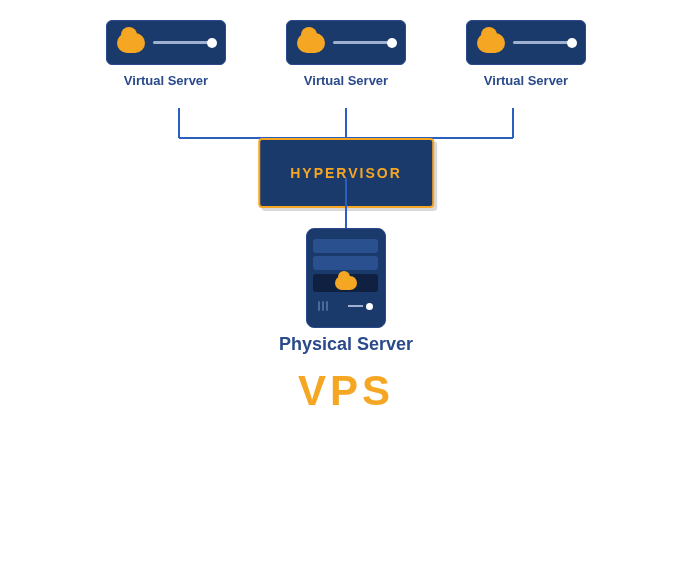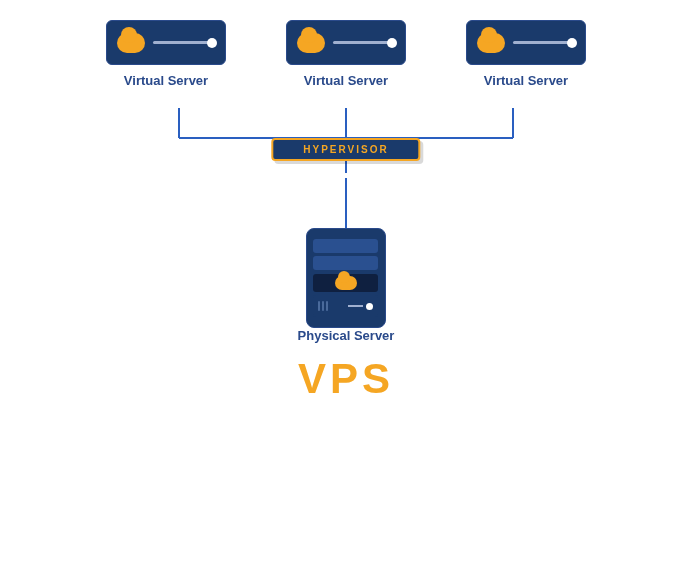--- a/index.html
+++ b/index.html
@@ -105,23 +105,23 @@
     .connector-svg {
       width: 100%;
       height: 100%;
     }
 
     
     .hypervisor-box {
       background: #1a3a6b;
       color: #f5a623;
       font-weight: 800;
-      font-size: 10px;
+      font-size: 14px;
       letter-spacing: 2px;
-      padding: 4px 30px;
+      padding: 25px 30px;
       border-radius: 4px;
       border: 2px solid #f5a623;
       text-align: center;
       position: absolute;
       left: 50%;
       transform: translateX(-50%);
       top: 40px;
       white-space: nowrap;
       box-shadow: 3px 3px 0 rgba(0,0,0,0.15);
     }
@@ -225,23 +225,24 @@
     
     .vps-label {
       font-size: 42px;
       font-weight: 900;
       color: #f5a623;
       margin-top: 12px;
       letter-spacing: 4px;
     }
 
     .physical-label {
-      font-size: 13px;
+      font-size: 18px;
       color: #2a4a8b;
       font-weight: 600;
+      margin-top: 6px;
     }
 
     .middle-section {
       display: flex;
       flex-direction: column;
       align-items: center;
       position: relative;
     }
   </style>
 </head>

